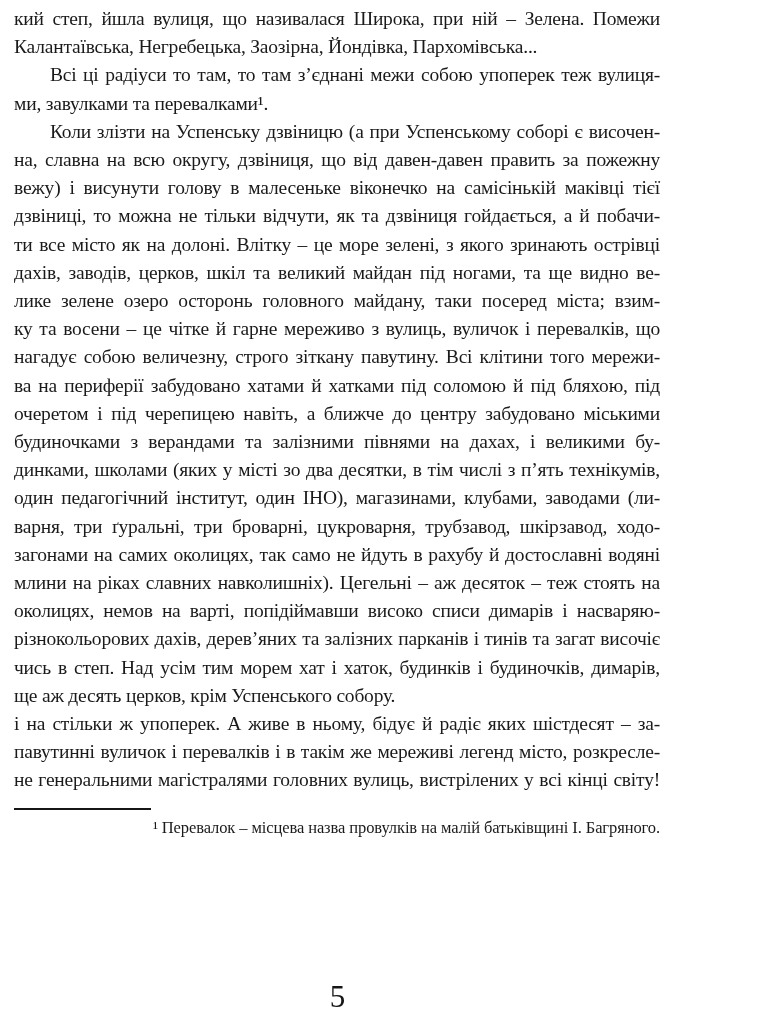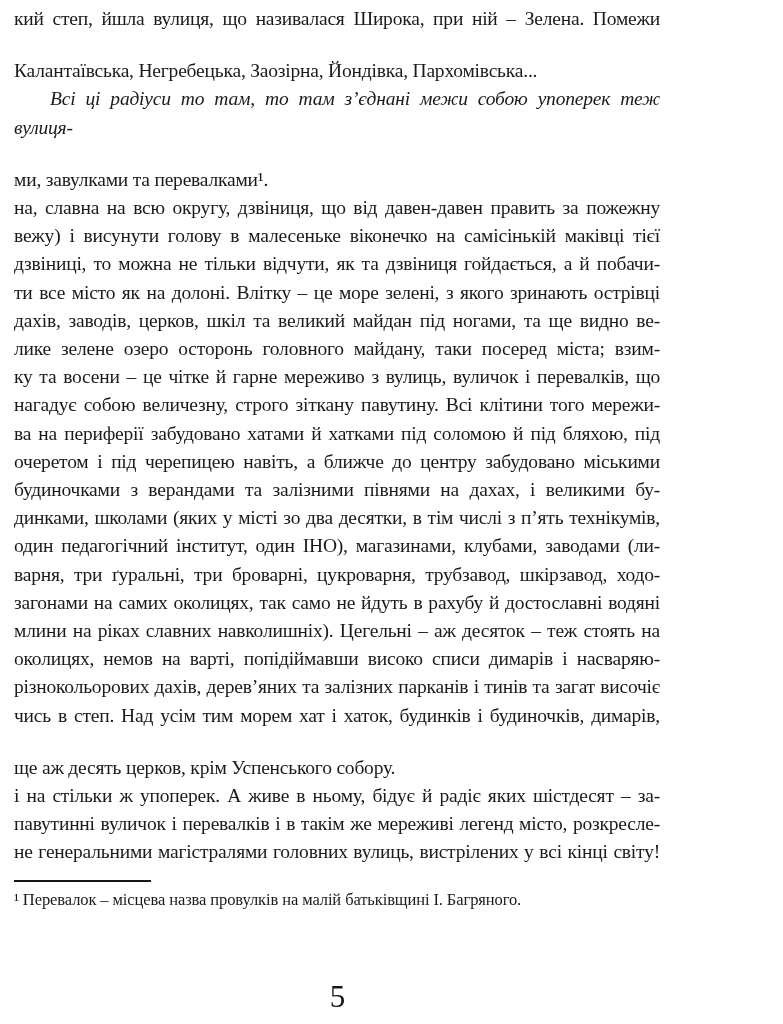--- a/index.html
+++ b/index.html
@@ -25,37 +25,35 @@
   .text-block .line {
     font-size: 19.5px;
     line-height: 28.2px;
     letter-spacing: -0.2px;
     text-align: justify;
     text-align-last: justify;
     white-space: normal;
   }
   .text-block .line.last {
     text-align-last: left;
-    margin-top: 24px;
   }
   .text-block .line.indent {
     text-indent: 36px;
-    font-style: italic;
   }
   .footnote-rule {
     width: 137px;
     height: 0;
     border-top: 2px solid #161616;
     margin: 13px 0 6px 0;
   }
   .footnote {
     font-size: 16.5px;
     line-height: 23px;
     letter-spacing: -0.1px;
-    text-align: left;
+    text-align: right;
   }
   .pagenum {
     position: absolute;
     left: 0;
     right: 0;
     bottom: 12px;
     text-align: center;
     font-size: 31px;
     line-height: 1;
     color: #161616;
@@ -65,20 +63,21 @@
 <body>
 
 <div class="page">
 
   <div class="text-block">
 
   <div class="line">кий степ, йшла вулиця, що називалася Широка, при ній – Зелена. Помежи</div>
       <div class="line last">Калантаївська, Негребецька, Заозірна, Йондівка, Пархомівська...</div>
       <div class="line indent">Всі ці радіуси то там, то там з’єднані межи собою упоперек теж вулиця-</div>
       <div class="line last">ми, завулками та перевалками¹.</div>
+      <div class="line indent">Коли злізти на Успенську дзвіницю (а при Успенському соборі є височен-</div>
       <div class="line">на, славна на всю округу, дзвіниця, що від давен-давен править за пожежну</div>
       <div class="line">вежу) і висунути голову в малесеньке віконечко на самісінькій маківці тієї</div>
       <div class="line">дзвіниці, то можна не тільки відчути, як та дзвіниця гойдається, а й побачи-</div>
       <div class="line">ти все місто як на долоні. Влітку – це море зелені, з якого зринають острівці</div>
       <div class="line">дахів, заводів, церков, шкіл та великий майдан під ногами, та ще видно ве-</div>
       <div class="line">лике зелене озеро осторонь головного майдану, таки посеред міста; взим-</div>
       <div class="line">ку та восени – це чітке й гарне мереживо з вулиць, вуличок і перевалків, що</div>
       <div class="line">нагадує собою величезну, строго зіткану павутину. Всі клітини того мережи-</div>
       <div class="line">ва на периферії забудовано хатами й хатками під соломою й під бляхою, під</div>
       <div class="line">очеретом і під черепицею навіть, а ближче до центру забудовано міськими</div>

